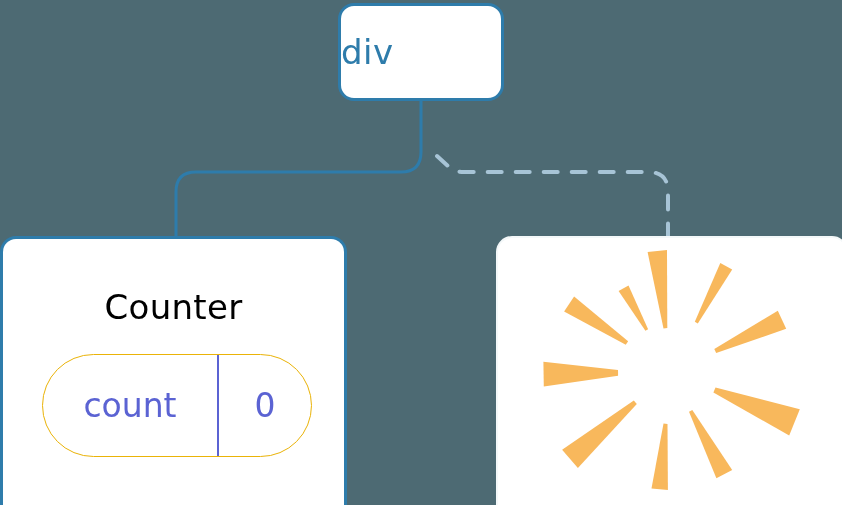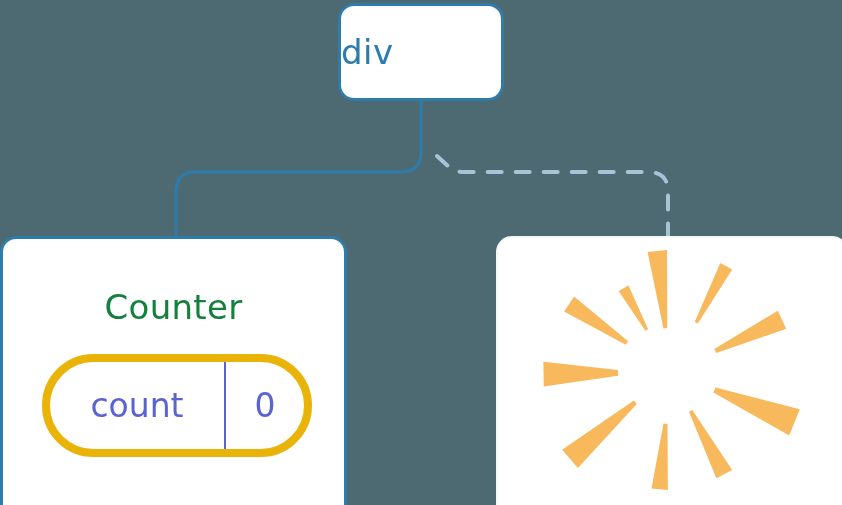--- a/index.html
+++ b/index.html
@@ -54,32 +54,32 @@
     border-bottom: none;
     border-bottom-left-radius: 0;
     border-bottom-right-radius: 0;
   }
   #node-counter .node-title {
     position: absolute;
     left: 0;
     right: 0;
     top: 51px;
     text-align: center;
-    color: #15803d;
+    color: #000000;
     font-size: 34px;
     line-height: 1;
     letter-spacing: 0.3px;
   }
   .state-pill {
     position: absolute;
     left: 42px;
     top: 354px;
     width: 270px;
     height: 103px;
-    border: 8px solid #eab308;
+    border: 1px solid #eab308;
     border-radius: 52px;
     box-sizing: border-box;
     background: transparent;
     display: flex;
     align-items: stretch;
     overflow: hidden;
   }
   .state-pill .pill-key {
     flex: 0 0 174px;
     display: flex;

